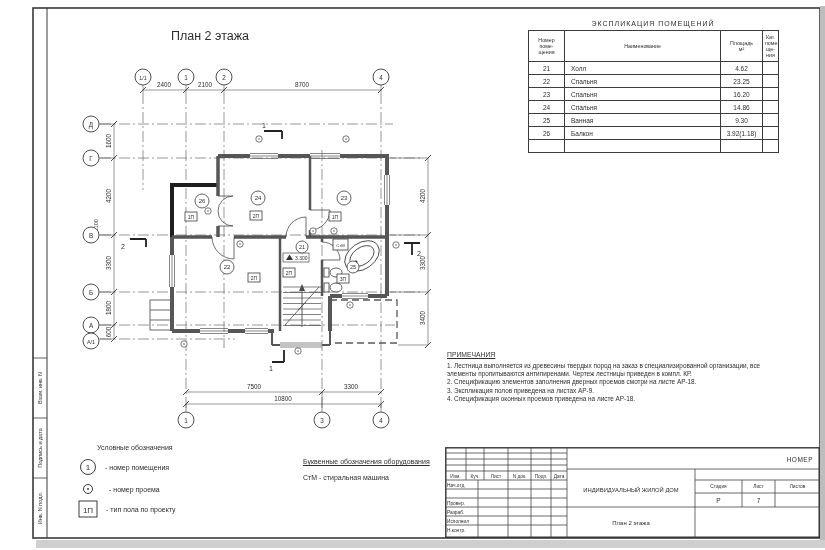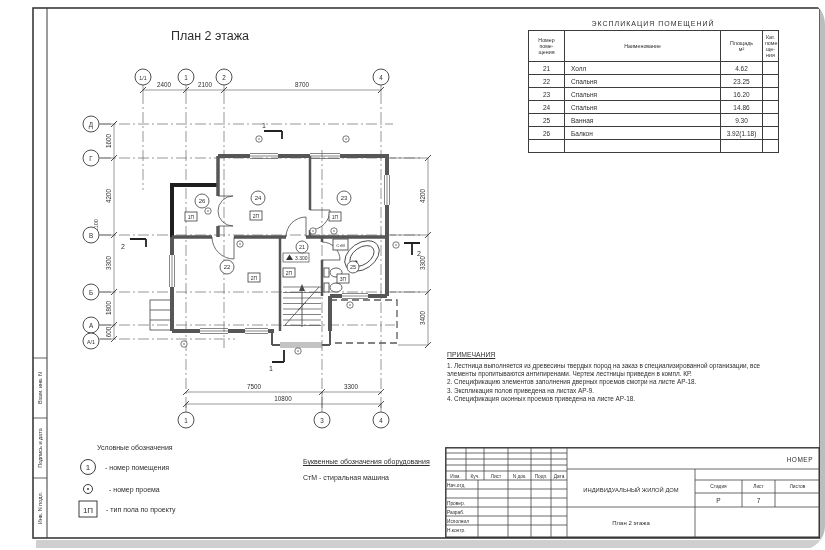--- a/index.html
+++ b/index.html
@@ -1,17 +1,17 @@
 <!DOCTYPE html>
 <html><head>
 <meta charset="utf-8">
 <style>
   html,body{margin:0;padding:0;background:#fff;}
   #stage{position:relative;width:825px;height:550px;background:#ffffff;overflow:hidden;
-         font-family:"Liberation Sans",sans-serif;color:#2e2e2e;border-radius:24px;}
+         font-family:"Liberation Sans",sans-serif;color:#2e2e2e;}
   svg text{font-family:"Liberation Sans",sans-serif;fill:#2e2e2e;}
   .abs{position:absolute;}
   
   .shadow-r{left:820px;top:6px;width:5px;height:540px;background:#bdbdbd;}
   .shadow-b{left:36px;top:540px;width:789px;height:8px;background:#cfcfcf;}
   
   #explication{left:528px;top:20px;width:250px;}
   #explication .ttl{text-align:center;font-size:7px;letter-spacing:1px;margin-bottom:3px;}
   #explication table{border-collapse:collapse;width:250px;table-layout:fixed;}
   #explication th,#explication td{border:1px solid #3c3c3c;font-weight:normal;

